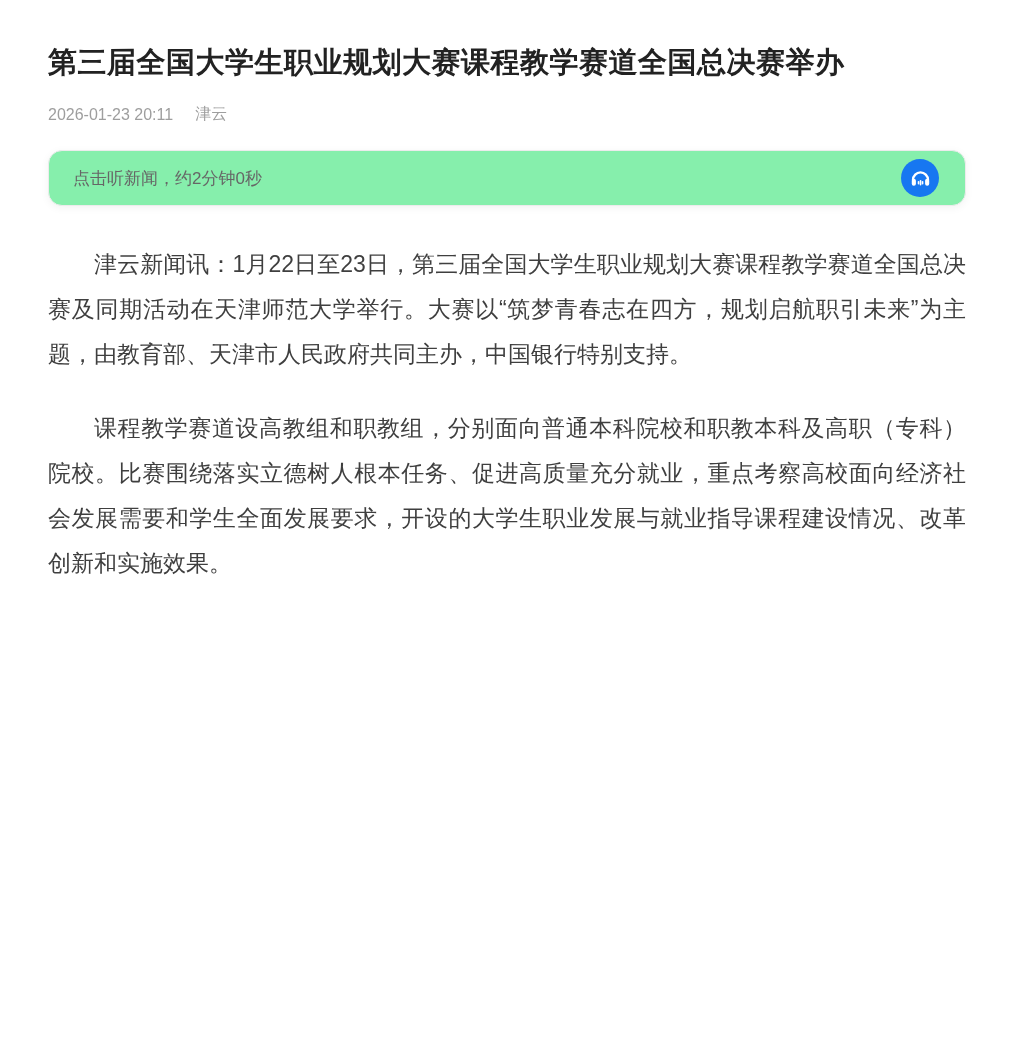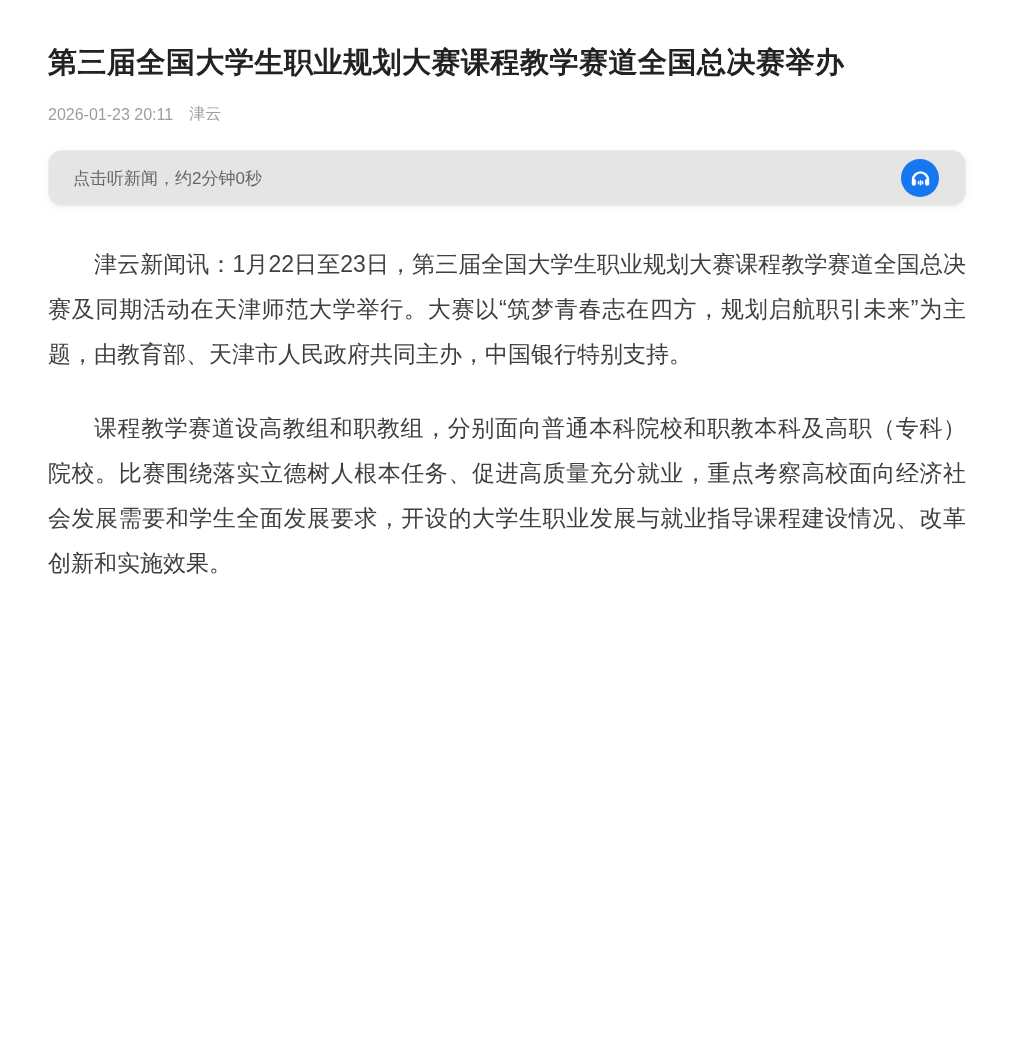--- a/index.html
+++ b/index.html
@@ -20,34 +20,34 @@
     color: #222222;
     letter-spacing: 0.5px;
     font-family: Liberation Mono, monospace;
   }
   .meta-row {
     margin-top: 20px;
     font-size: 16px;
     color: #9e9e9e;
     display: flex;
     align-items: center;
-    gap: 16px;
+    gap: 22px;
   }
   .listen-bar {
     margin-top: 25px;
     height: 56px;
     border: 1px solid #ececec;
     border-radius: 14px;
     box-shadow: 0 2px 8px rgba(0,0,0,0.05);
     display: flex;
     align-items: center;
     justify-content: space-between;
     padding: 0 26px 0 24px;
     cursor: pointer;
-    background: #e5e5e5;
+    background: #86efac;
   }
   .listen-label {
     font-size: 17px;
     color: #666666;
   }
   .listen-button {
     width: 38px;
     height: 38px;
     border-radius: 50%;
     border: none;

